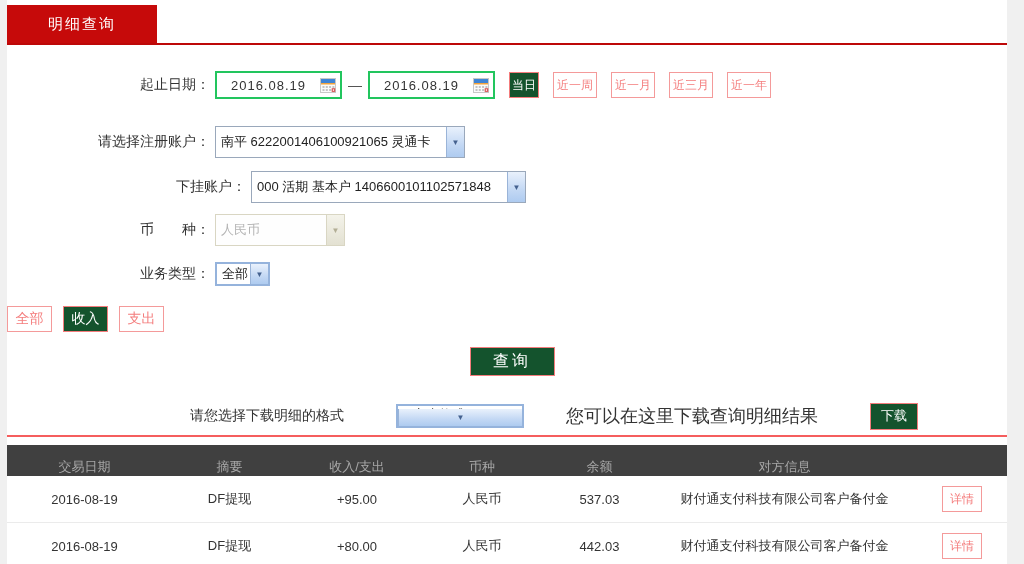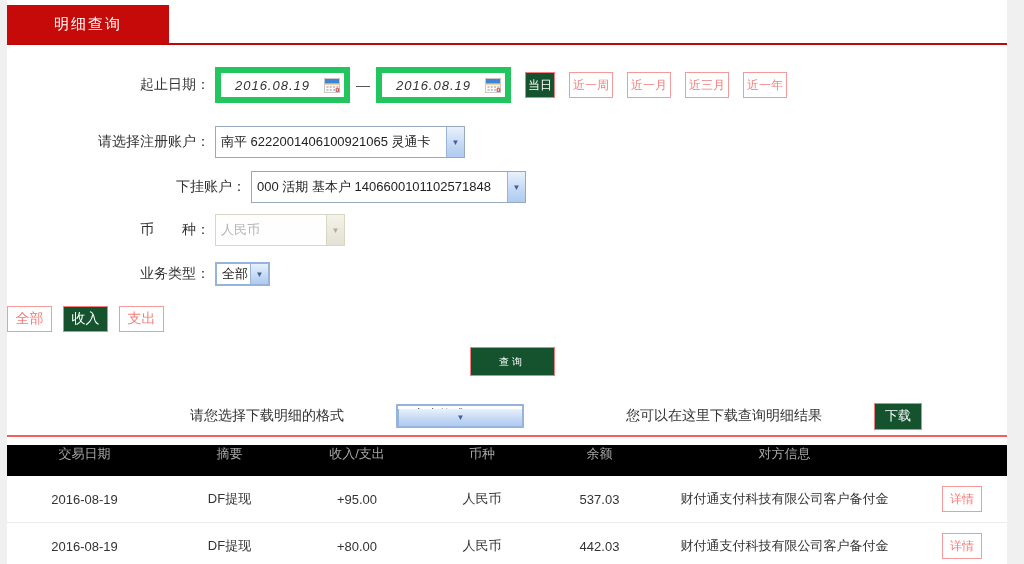--- a/index.html
+++ b/index.html
@@ -10,55 +10,55 @@
     position:relative;overflow:hidden;
     -webkit-font-smoothing:antialiased;
   }
   .page{
     position:absolute;left:7px;top:0;width:1000px;height:564px;
     background:#ffffff;
   }
   
   .tabbar{height:43px;border-bottom:2px solid #bd0808;position:relative;background:#fff;}
   .tab{
-    position:absolute;left:0;top:5px;width:162px;height:38px;
+    position:absolute;left:0;top:5px;width:150px;height:38px;
     background:#c60a0a;color:#fff;font-size:15px;
     display:flex;align-items:center;justify-content:center;
     letter-spacing:2px;cursor:pointer;
   }
   
   .form-row{display:flex;align-items:center;}
   .form-row .flabel{
     width:203px;text-align:right;font-size:14px;color:#333;
     flex:0 0 203px;margin-right:5px;white-space:pre;
   }
   .r-date{margin-top:27px;height:26px;}
   .r-reg{margin-top:32px;height:24px;}
   .r-sub{margin-top:21px;height:24px;padding-left:36px;}
   .r-cur{margin-top:19px;height:24px;}
   .r-biz{margin-top:20px;height:24px;}
   .r-flow{margin-top:20px;height:26px;}
   .r-query{margin-top:15px;height:29px;display:flex;justify-content:center;}
 
   .date-input{
-    width:123px;height:24px;border:6px solid #22c55e;background:#fff;
-    display:flex;align-items:center;cursor:text;font-style:italic;
+    width:123px;height:24px;border:2px solid #22c55e;background:#fff;
+    display:flex;align-items:center;cursor:text;
   }
   .date-input .dval{flex:1;text-align:center;font-size:13px;color:#333;letter-spacing:1px;}
   .date-input .cal{flex:0 0 18px;height:17px;margin-right:2px;cursor:pointer;display:flex;align-items:center;}
   .dash{color:#555;font-size:14px;margin:0 6px;}
 
   .btn{display:inline-flex;align-items:center;justify-content:center;box-sizing:border-box;cursor:pointer;}
   .btn-filled{background:#14532d;color:#fff;border:1px solid #f47c7c;font-family:Liberation Mono, monospace;}
   .btn-outline{background:#fff;color:#f47c7c;border:1px solid #f49a9a;}
   .qr{height:26px;font-size:12px;margin-left:14px;padding:0 3px;}
   .qr.two{width:30px;padding:0;}
   .flowbtn{height:26px;width:45px;font-size:14px;margin-left:11px;}
   .flowbtn:first-of-type{margin-left:0;}
-  .query-btn{width:85px;height:29px;font-size:10px;letter-spacing:3px;margin-left:10px;}
+  .query-btn{width:85px;height:29px;font-size:16px;letter-spacing:3px;margin-left:10px;}
 
   
   .xp-select{
     height:32px;box-sizing:border-box;background:#fff;
     border:1px solid #9aa8bb;
     display:flex;align-items:center;cursor:pointer;
   }
   .xp-select.blue{border:2px solid #95b3dc;height:24px;}
   .xp-select .sel-text{
     flex:1;font-size:13px;color:#222;padding:0 3px 0 5px;
@@ -80,28 +80,28 @@
   .w-reg{width:250px;}
   .w-sub{width:275px;}
   .w-cur{width:130px;}
   .w-biz{width:55px;}
   .w-fmt{width:128px;}
 
   
   .download-row{margin-top:26px;height:28px;display:flex;align-items:center;padding-left:183px;gap:42px;}
   .download-row .dl-label{font-size:14px;color:#333;}
   .download-row .xp-select{margin-left:10px;flex-direction:column;}
-  .download-row .dl-hint{font-size:14px;color:#333;margin-left:60px;}
+  .download-row .dl-hint{font-size:18px;color:#333;}
   .dl-btn{width:48px;height:27px;font-size:13px;margin-left:10px;}
 
   .divider{margin-top:5px;border-top:2px solid #f55e5e;}
 
   
   .table{margin-top:8px;}
-  .thead{display:flex;align-items:flex-start;height:31px;background:#000000;}
+  .thead{display:flex;align-items:flex-end;height:31px;background:#404040;}
   .thead .col{font-size:13px;color:#a7a7a7;}
   .trow{display:flex;align-items:center;height:46px;border-bottom:1px solid #ebebeb;background:#fff;}
   .trow .col{font-size:13px;color:#333;}
   .col{text-align:center;box-sizing:border-box;}
   .c1{flex:0 0 155px;}
   .c2{flex:0 0 135px;}
   .c3{flex:0 0 120px;}
   .c4{flex:0 0 130px;}
   .c5{flex:0 0 105px;}
   .c6{flex:1;}

